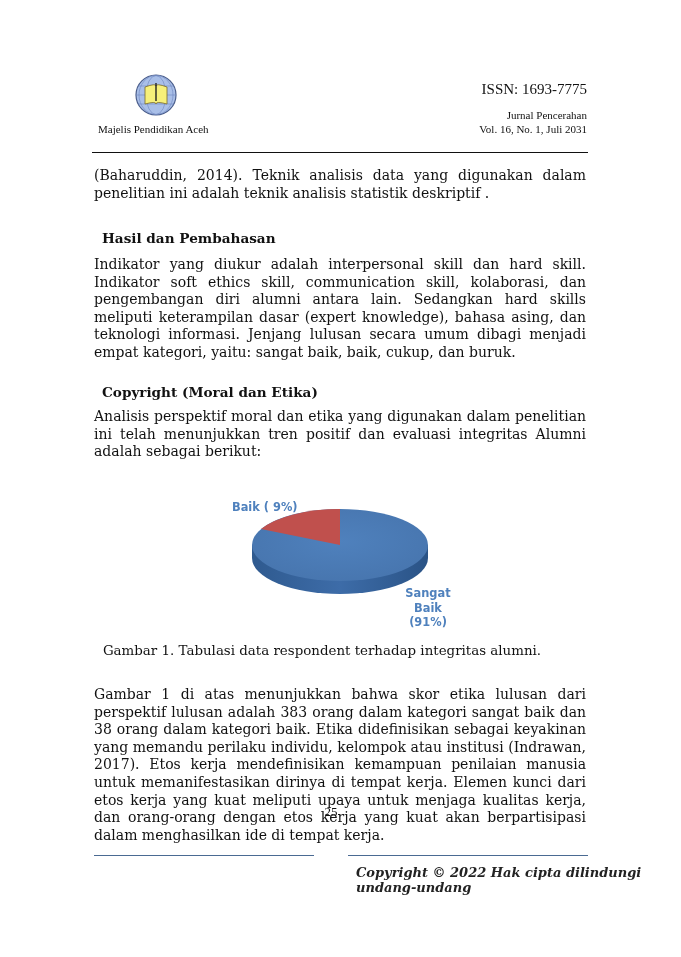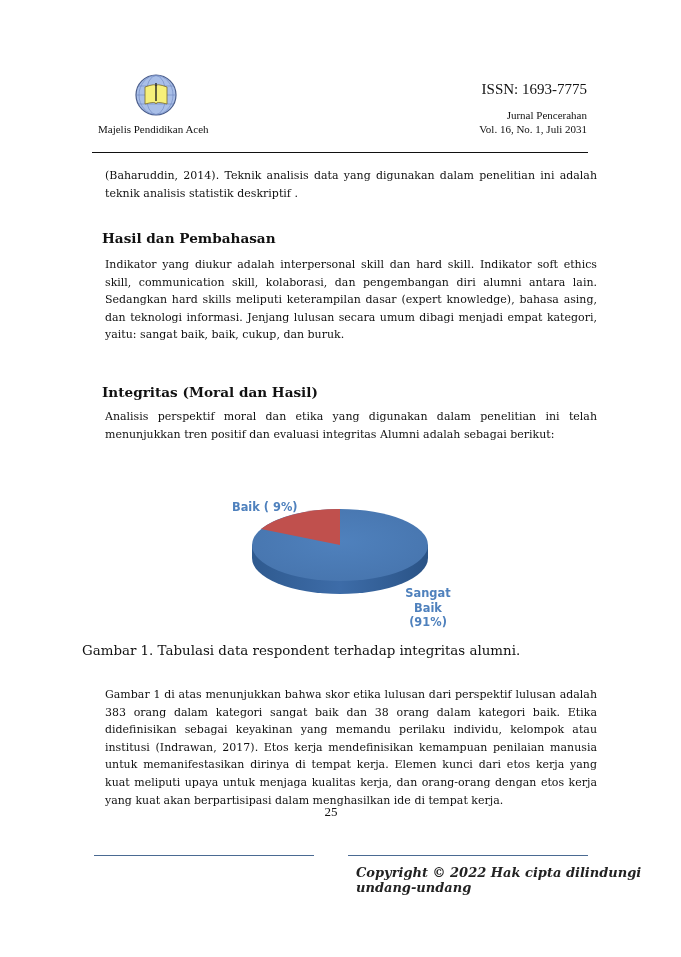--- a/index.html
+++ b/index.html
@@ -8,24 +8,24 @@
   .serif { font-family: "DejaVu Serif", "Liberation Serif", serif; }
   .times { font-family: "Liberation Serif", serif; }
   .sans { font-family: "DejaVu Sans", "Liberation Sans", sans-serif; }
 
   .logo { left: 135px; top: 74px; width: 42px; height: 42px; }
   .org-name { left: 98px; top: 123px; font-size: 11px; }
   .issn { right: 94px; top: 81px; font-size: 15px; text-align: right; }
   .journal { right: 94px; top: 108px; font-size: 11px; text-align: right; line-height: 14px; margin-left: 45px; }
   .header-rule { left: 92px; top: 152px; width: 496px; height: 0; border-top: 1.3px solid #111; }
 
-  .para { left: 94px; width: 492px; font-size: 11px; line-height: 17.6px; text-align: justify; margin-left: 11px; }
+  .para { left: 94px; width: 492px; font-size: 14px; line-height: 17.6px; text-align: justify; }
   .heading { left: 94px; font-size: 13.6px; font-weight: bold; margin-left: 8px; }
 
-  .caption { left: 82px; width: 492px; font-size: 13.4px; }
+  .caption { left: 76px; width: 492px; text-align: center; font-size: 13.4px; }
 
   .chart-wrap { left: 220px; top: 495px; width: 240px; height: 140px; }
   .lbl { color: #4f81bd; font-weight: bold; font-size: 11.4px; line-height: 14.5px; text-align: center; }
 
   .footer-rule-l { left: 94px; top: 855px; width: 220px; height: 0; border-top: 1px solid #4a6a92; }
   .footer-rule-r { left: 348px; top: 855px; width: 240px; height: 0; border-top: 1px solid #4a6a92; }
   .page-num { left: 318px; top: 804px; width: 26px; text-align: center; font-size: 13px; }
   .copyright { left: 356px; top: 865px; font-size: 13px; font-style: italic; font-weight: bold; color: #222; }
 </style>
 </head>
@@ -51,21 +51,21 @@
   <div>Jurnal Pencerahan</div>
   <div>Vol. 16, No. 1, Juli 2031</div>
 </div>
 <div class="abs header-rule"></div>
 
 <div class="abs para serif" style="top:167px;">(Baharuddin, 2014). Teknik analisis data yang digunakan dalam penelitian ini adalah teknik analisis statistik deskriptif .</div>
 
 <div class="abs heading serif" style="top:230px;">Hasil dan Pembahasan</div>
 <div class="abs para serif" style="top:256px;">Indikator yang diukur adalah interpersonal skill dan hard skill. Indikator soft ethics skill, communication skill, kolaborasi, dan pengembangan diri alumni antara lain. Sedangkan hard skills meliputi keterampilan dasar (expert knowledge), bahasa asing, dan teknologi informasi. Jenjang lulusan secara umum dibagi menjadi empat kategori, yaitu: sangat baik, baik, cukup, dan buruk.</div>
 
-<div class="abs heading serif" style="top:384px;">Integritas (Moral dan Hasil)</div>
+<div class="abs heading serif" style="top:384px;">Copyright (Moral dan Etika)</div>
 <div class="abs para serif" style="top:408px;">Analisis perspektif moral dan etika yang digunakan dalam penelitian ini telah menunjukkan tren positif dan evaluasi integritas Alumni adalah sebagai berikut:</div>
 
 <div class="abs chart-wrap">
   <svg width="240" height="140" viewBox="0 0 240 140" style="position:absolute;left:0;top:0;">
     <defs>
       <linearGradient id="sideGrad" x1="0" y1="0" x2="1" y2="0">
         <stop offset="0" stop-color="#2f5a8f"></stop>
         <stop offset="0.5" stop-color="#3d6ca8"></stop>
         <stop offset="1" stop-color="#2a5386"></stop>
       </linearGradient>

